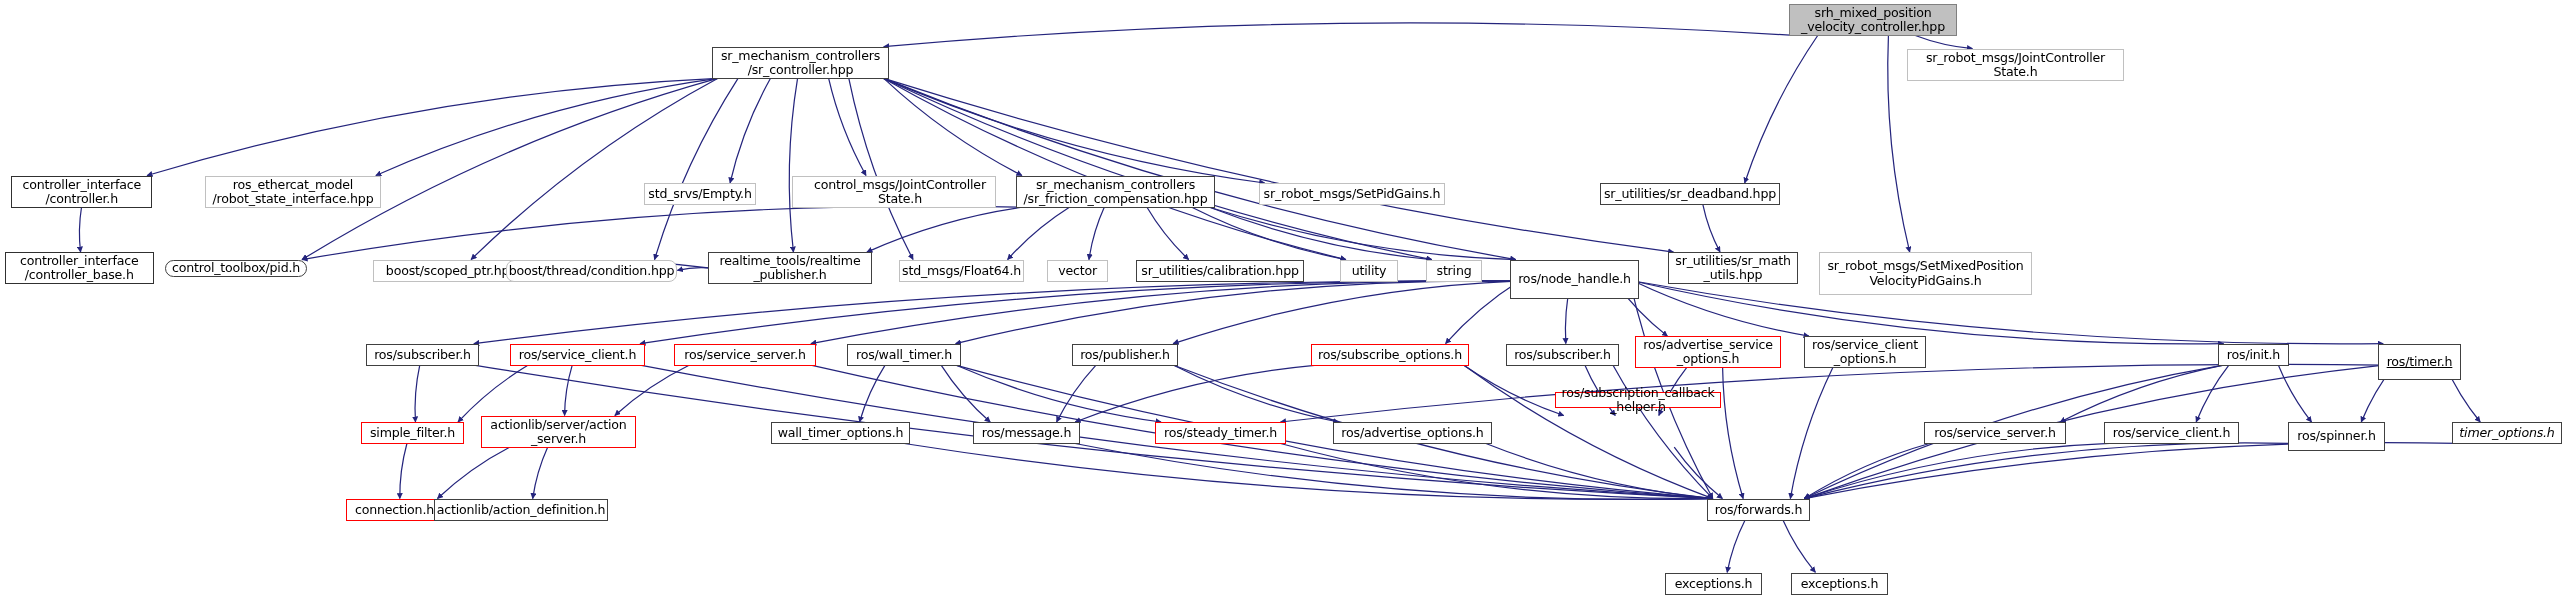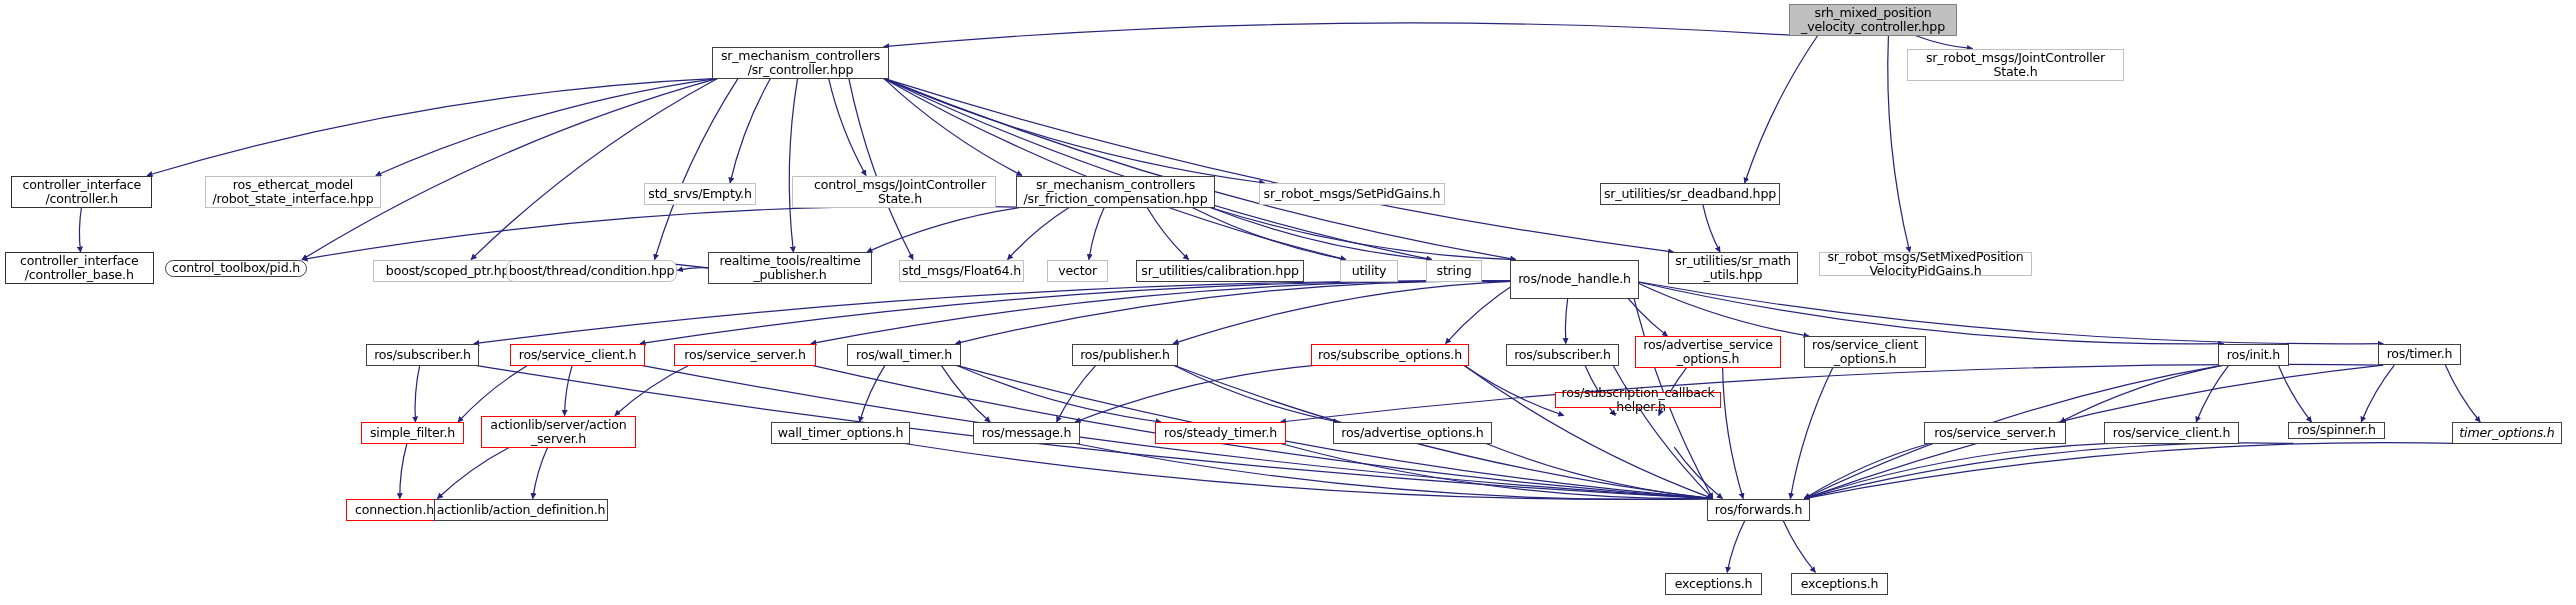--- a/index.html
+++ b/index.html
@@ -153,47 +153,47 @@
       <div class="node solid" style="left: 708px; top: 252px; width: 164px; height: 32px;">realtime_tools/realtime
 _publisher.h</div>
       <div class="node " style="left: 899px; top: 260px; width: 125px; height: 21.5px;">std_msgs/Float64.h</div>
       <div class="node " style="left: 1047px; top: 260px; width: 61px; height: 21.5px;">vector</div>
       <div class="node solid" style="left: 1136px; top: 260px; width: 168px; height: 21.5px;">sr_utilities/calibration.hpp</div>
       <div class="node " style="left: 1340px; top: 260px; width: 58px; height: 21.5px;">utility</div>
       <div class="node " style="left: 1426px; top: 260px; width: 56px; height: 21.5px;">string</div>
       <div class="node solid" style="left: 1510px; top: 260px; width: 129px; height: 39px;">ros/node_handle.h</div>
       <div class="node solid" style="left: 1668px; top: 252px; width: 130px; height: 32px;">sr_utilities/sr_math
 _utils.hpp</div>
-      <div class="node " style="left: 1819px; top: 252px; width: 213px; height: 24px;">sr_robot_msgs/SetMixedPosition
+      <div class="node " style="left: 1819px; top: 252px; width: 213px; height: 43px;">sr_robot_msgs/SetMixedPosition
 VelocityPidGains.h</div>
       <div class="node solid" style="left: 366px; top: 344px; width: 113px; height: 21.5px;">ros/subscriber.h</div>
       <div class="node red" style="left: 510px; top: 344px; width: 135px; height: 21.5px;">ros/service_client.h</div>
       <div class="node red" style="left: 674px; top: 344px; width: 142px; height: 21.5px;">ros/service_server.h</div>
       <div class="node solid" style="left: 847px; top: 344px; width: 114px; height: 21.5px;">ros/wall_timer.h</div>
       <div class="node solid" style="left: 1072px; top: 344px; width: 106px; height: 21.5px;">ros/publisher.h</div>
       <div class="node red" style="left: 1311px; top: 344px; width: 158px; height: 21.5px;">ros/subscribe_options.h</div>
       <div class="node solid" style="left: 1506px; top: 344px; width: 113px; height: 21.5px;">ros/subscriber.h</div>
       <div class="node red" style="left: 1635px; top: 336px; width: 146px; height: 32px;">ros/advertise_service
 _options.h</div>
       <div class="node solid" style="left: 1804px; top: 336px; width: 122px; height: 32px;">ros/service_client
 _options.h</div>
       <div class="node solid" style="left: 2218px; top: 344px; width: 71px; height: 21.5px;">ros/init.h</div>
-      <div class="node solid" style="left: 2378px; top: 344px; width: 83px; height: 21px;">ros/timer.h</div>
+      <div class="node solid" style="left: 2378px; top: 344px; width: 83px; height: 36px; text-decoration: underline;">ros/timer.h</div>
       <div class="node red" style="left: 361px; top: 422px; width: 103px; height: 21.5px;">simple_filter.h</div>
       <div class="node red" style="left: 481px; top: 416px; width: 155px; height: 32px;">actionlib/server/action
 _server.h</div>
       <div class="node solid" style="left: 771px; top: 422px; width: 139px; height: 21.5px;">wall_timer_options.h</div>
       <div class="node solid" style="left: 973px; top: 422px; width: 107px; height: 21.5px;">ros/message.h</div>
       <div class="node red" style="left: 1155px; top: 422px; width: 131px; height: 21.5px;">ros/steady_timer.h</div>
       <div class="node solid" style="left: 1333px; top: 422px; width: 159px; height: 21.5px;">ros/advertise_options.h</div>
       <div class="node red" style="left: 1555px; top: 392px; width: 166px; height: 16px;">ros/subscription_callback
 _helper.h</div>
       <div class="node solid" style="left: 1924px; top: 422px; width: 142px; height: 21.5px;">ros/service_server.h</div>
       <div class="node solid" style="left: 2104px; top: 422px; width: 135px; height: 21.5px;">ros/service_client.h</div>
-      <div class="node solid" style="left: 2288px; top: 422px; width: 97px; height: 17px;">ros/spinner.h</div>
+      <div class="node solid" style="left: 2288px; top: 422px; width: 97px; height: 29px;">ros/spinner.h</div>
       <div class="node solid" style="left: 2452px; top: 422px; width: 110px; height: 21.5px; font-style: italic;">timer_options.h</div>
       <div class="node red" style="left: 346px; top: 499px; width: 97px; height: 21.5px;">connection.h</div>
       <div class="node solid" style="left: 434px; top: 499px; width: 174px; height: 21.5px;">actionlib/action_definition.h</div>
       <div class="node solid" style="left: 1707px; top: 499px; width: 103px; height: 21.5px;">ros/forwards.h</div>
       <div class="node solid" style="left: 1665px; top: 573px; width: 97px; height: 21.5px;">exceptions.h</div>
       <div class="node solid" style="left: 1791px; top: 573px; width: 97px; height: 21.5px;">exceptions.h</div>
     </div>
 </div>
 
 

